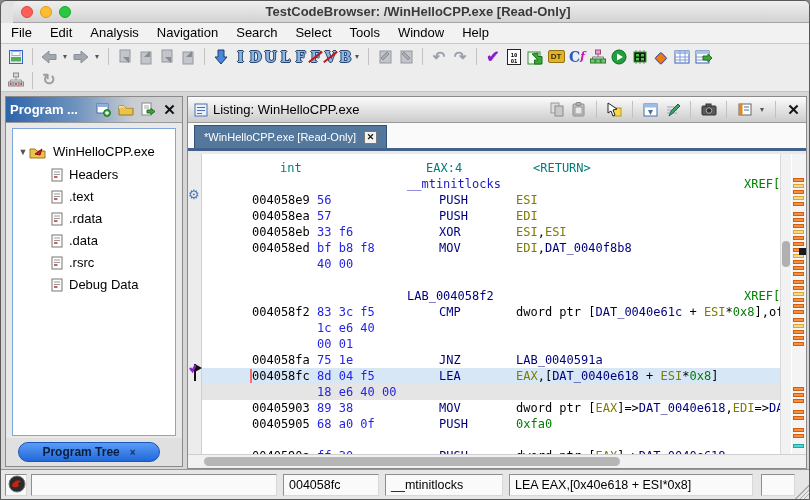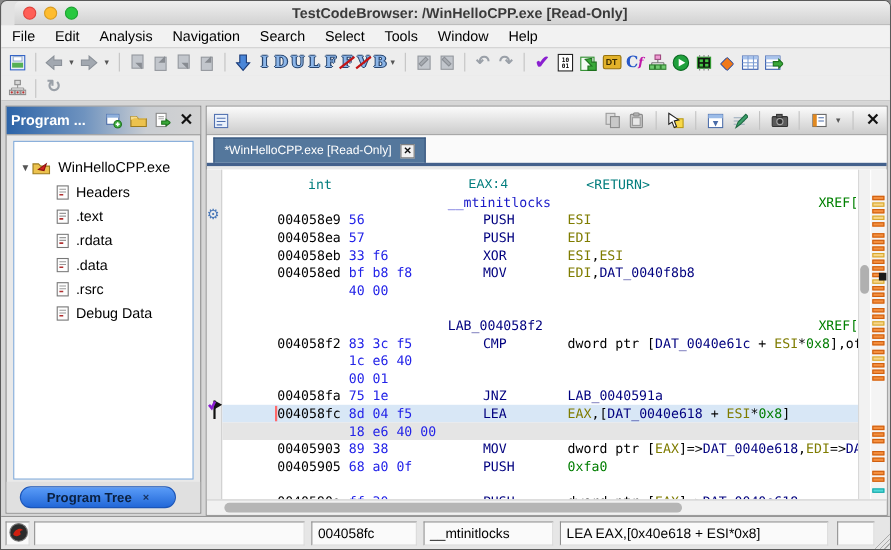--- a/index.html
+++ b/index.html
@@ -444,20 +444,21 @@
     <div class="panel" style="left:186px;top:4px;width:620px;height:373px;">
       <div class="phead">
         <span class="hic">
           <svg width="14" height="14">
               <rect x="1" y="1" width="12" height="12" fill="#eaf1fb" stroke="#5070b0"></rect>
               <line x1="3" y1="4.5" x2="11" y2="4.5" stroke="#5070b0"></line>
               <line x1="3" y1="7.5" x2="11" y2="7.5" stroke="#5070b0"></line>
               <line x1="3" y1="10.5" x2="8" y2="10.5" stroke="#5070b0"></line>
             </svg>
         </span>
+        <span class="ptitle" style="margin-left:4px;">Listing: WinHelloCPP.exe</span>
         <span class="hicons">
           <span class="hic">
             <svg width="14" height="15">
                 <rect x="1" y="1" width="8" height="10" fill="#dcdcdc" stroke="#9a9a9a"></rect>
                 <rect x="5" y="4" width="8" height="10" fill="#c8c8c8" stroke="#8a8a8a"></rect>
               </svg>
           </span>
           <span class="hic">
             <svg width="13" height="15">
                 <rect x="1" y="2" width="11" height="12" rx="1" fill="#c4c4c4" stroke="#8a8a8a"></rect>
@@ -523,21 +524,21 @@
           <span class="gear">⚙</span>
           <span class="cursor-marker">
             <svg width="13" height="20">
                 <line x1="6" y1="2" x2="6" y2="19" stroke="#111" stroke-width="2"></line>
                 <polygon points="6,2 13,6 6,10" fill="#111"></polygon>
                 <path d="M1,6 l2.5,3 l3,-6" stroke="#8a1fd0" stroke-width="2.4" fill="none"></path>
               </svg>
           </span>
         </div>
         <div class="code-view">
-            <div class="crow" style="top: 6px;"><span class="cpart" style="left: 78px;"><span style="color: rgb(0, 125, 125);">int</span></span><span class="cpart" style="left: 224px; font-family: Liberation Mono, monospace;"><span style="color: rgb(0, 125, 125);">EAX:4</span></span><span class="cpart" style="left: 331px;"><span style="color: rgb(0, 125, 125);">&lt;RETURN&gt;</span></span></div>
+            <div class="crow" style="top: 6px;"><span class="cpart" style="left: 78px;"><span style="color: rgb(0, 125, 125);">int</span></span><span class="cpart" style="left: 224px;"><span style="color: rgb(0, 125, 125);">EAX:4</span></span><span class="cpart" style="left: 331px;"><span style="color: rgb(0, 125, 125);">&lt;RETURN&gt;</span></span></div>
             <div class="crow" style="top: 22px;"><span class="cpart" style="left: 205px;"><span style="color: rgb(26, 26, 200);">__mtinitlocks</span></span><span class="cpart" style="left: 542px;"><span style="color: rgb(0, 128, 0);">XREF[</span></span></div>
             <div class="crow" style="top: 38px;"><span class="cpart" style="left: 50px;"><span style="color: rgb(0, 0, 0);">004058e9</span></span><span class="cpart" style="left: 115px;"><span style="color: rgb(35, 35, 232);">56</span></span><span class="cpart" style="left: 237px;"><span style="color: rgb(0, 0, 127);">PUSH</span></span><span class="cpart" style="left: 314px;"><span style="color: rgb(127, 124, 0);">ESI</span></span></div>
             <div class="crow" style="top: 54px;"><span class="cpart" style="left: 50px;"><span style="color: rgb(0, 0, 0);">004058ea</span></span><span class="cpart" style="left: 115px;"><span style="color: rgb(35, 35, 232);">57</span></span><span class="cpart" style="left: 237px;"><span style="color: rgb(0, 0, 127);">PUSH</span></span><span class="cpart" style="left: 314px;"><span style="color: rgb(127, 124, 0);">EDI</span></span></div>
             <div class="crow" style="top: 70px;"><span class="cpart" style="left: 50px;"><span style="color: rgb(0, 0, 0);">004058eb</span></span><span class="cpart" style="left: 115px;"><span style="color: rgb(35, 35, 232);">33 f6</span></span><span class="cpart" style="left: 237px;"><span style="color: rgb(0, 0, 127);">XOR</span></span><span class="cpart" style="left: 314px;"><span style="color: rgb(127, 124, 0);">ESI</span><span style="color: rgb(0, 0, 0);">,</span><span style="color: rgb(127, 124, 0);">ESI</span></span></div>
             <div class="crow" style="top: 86px;"><span class="cpart" style="left: 50px;"><span style="color: rgb(0, 0, 0);">004058ed</span></span><span class="cpart" style="left: 115px;"><span style="color: rgb(35, 35, 232);">bf b8 f8</span></span><span class="cpart" style="left: 237px;"><span style="color: rgb(0, 0, 127);">MOV</span></span><span class="cpart" style="left: 314px;"><span style="color: rgb(127, 124, 0);">EDI</span><span style="color: rgb(0, 0, 0);">,</span><span style="color: rgb(0, 0, 127);">DAT_0040f8b8</span></span></div>
             <div class="crow" style="top: 102px;"><span class="cpart" style="left: 115px;"><span style="color: rgb(35, 35, 232);">40 00</span></span></div>
             <div class="crow" style="top: 118px;"></div>
             <div class="crow" style="top: 134px;"><span class="cpart" style="left: 205px;"><span style="color: rgb(0, 0, 127);">LAB_004058f2</span></span><span class="cpart" style="left: 542px;"><span style="color: rgb(0, 128, 0);">XREF[</span></span></div>
             <div class="crow" style="top: 150px;"><span class="cpart" style="left: 50px;"><span style="color: rgb(0, 0, 0);">004058f2</span></span><span class="cpart" style="left: 115px;"><span style="color: rgb(35, 35, 232);">83 3c f5</span></span><span class="cpart" style="left: 237px;"><span style="color: rgb(0, 0, 127);">CMP</span></span><span class="cpart" style="left: 314px;"><span style="color: rgb(0, 0, 0);">dword ptr [</span><span style="color: rgb(0, 0, 127);">DAT_0040e61c</span><span style="color: rgb(0, 0, 0);"> + </span><span style="color: rgb(127, 124, 0);">ESI</span><span style="color: rgb(0, 0, 0);">*</span><span style="color: rgb(0, 125, 0);">0x8</span><span style="color: rgb(0, 0, 0);">],</span><span style="color: rgb(0, 0, 0);">offset</span></span></div>
             <div class="crow" style="top: 166px;"><span class="cpart" style="left: 115px;"><span style="color: rgb(35, 35, 232);">1c e6 40</span></span></div>

